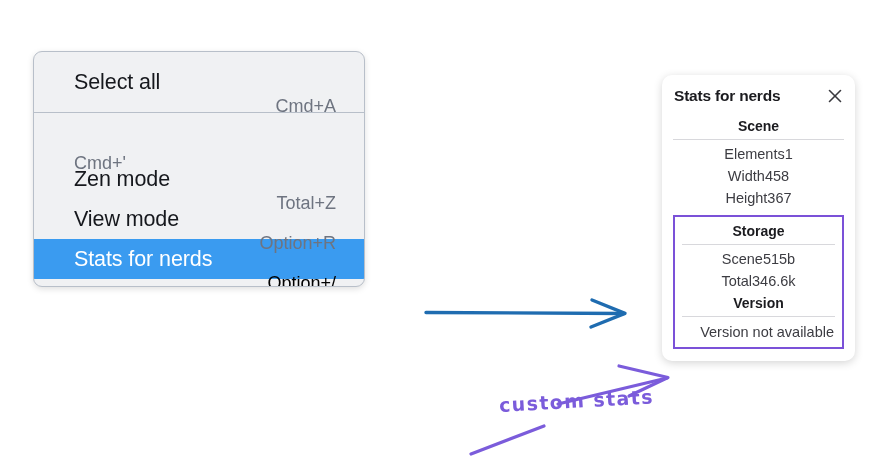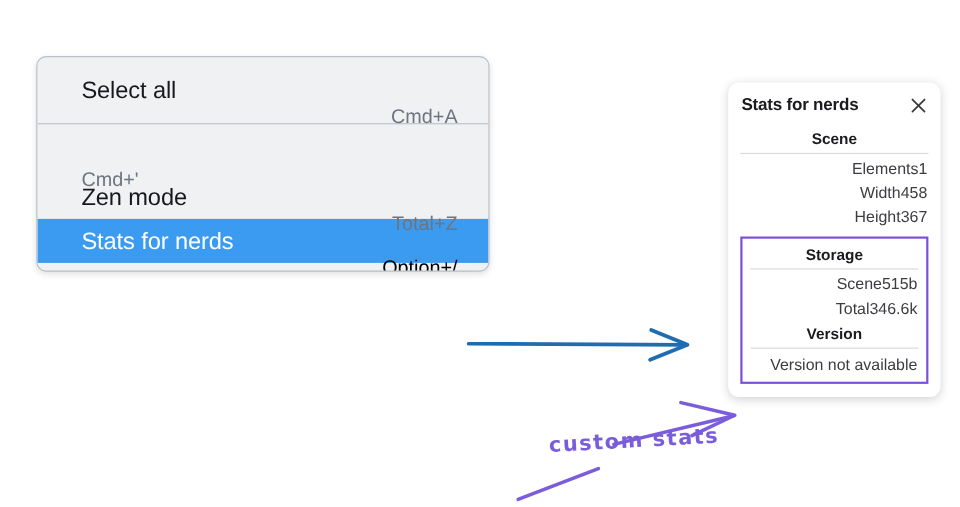--- a/index.html
+++ b/index.html
@@ -19,21 +19,21 @@
     left: 0; top: 0;
     width: 873px;
     height: 461px;
   }
 
   
   .menu {
     position: absolute;
     left: 33px;
     top: 51px;
-    width: 412px;
+    width: 332px;
     background: #f0f1f3;
     border: 1px solid #b8bfc9;
     border-radius: 9px;
     box-shadow: 0 2px 6px rgba(0,0,0,0.13);
     overflow: hidden;
     box-sizing: border-box;
   }
   .menu-group {
     padding: 6px 0 7px 0;
   }
@@ -112,21 +112,21 @@
     color: #1b1b1f;
     padding: 1px 0 5px 0;
   }
   .hr {
     height: 1px;
     background: #d8d8dc;
     margin: 0 0 3px 0;
   }
   .stat-row {
     display: flex;
-    justify-content: flex-end;
+    justify-content: center;
     align-items: baseline;
     font-size: 14.5px;
     color: #3c3c42;
     padding: 3px 1px 3px 1px;
   }
   .stat-row .v { color: #3c3c42; }
 
   .purple-box {
     border: 2px solid #7b51d8;
     margin: 6px 0 0 0;
@@ -180,20 +180,24 @@
     <div class="menu-sep"></div>
 
     <div class="menu-group">
       <div class="menu-item">
         <span class="shortcut">Cmd+'</span>
       </div>
       <div class="menu-item">
         <span class="label">Zen mode</span>
         <span class="shortcut">Total+Z</span>
       </div>
+      <div class="menu-item">
+        <span class="label">View mode</span>
+        <span class="shortcut">Option+R</span>
+      </div>
       <div class="menu-item selected">
         <span class="label">Stats for nerds</span>
         <span class="shortcut">Option+/</span>
       </div>
     </div>
 
   </div>
 
   <div class="stats-panel">
 

